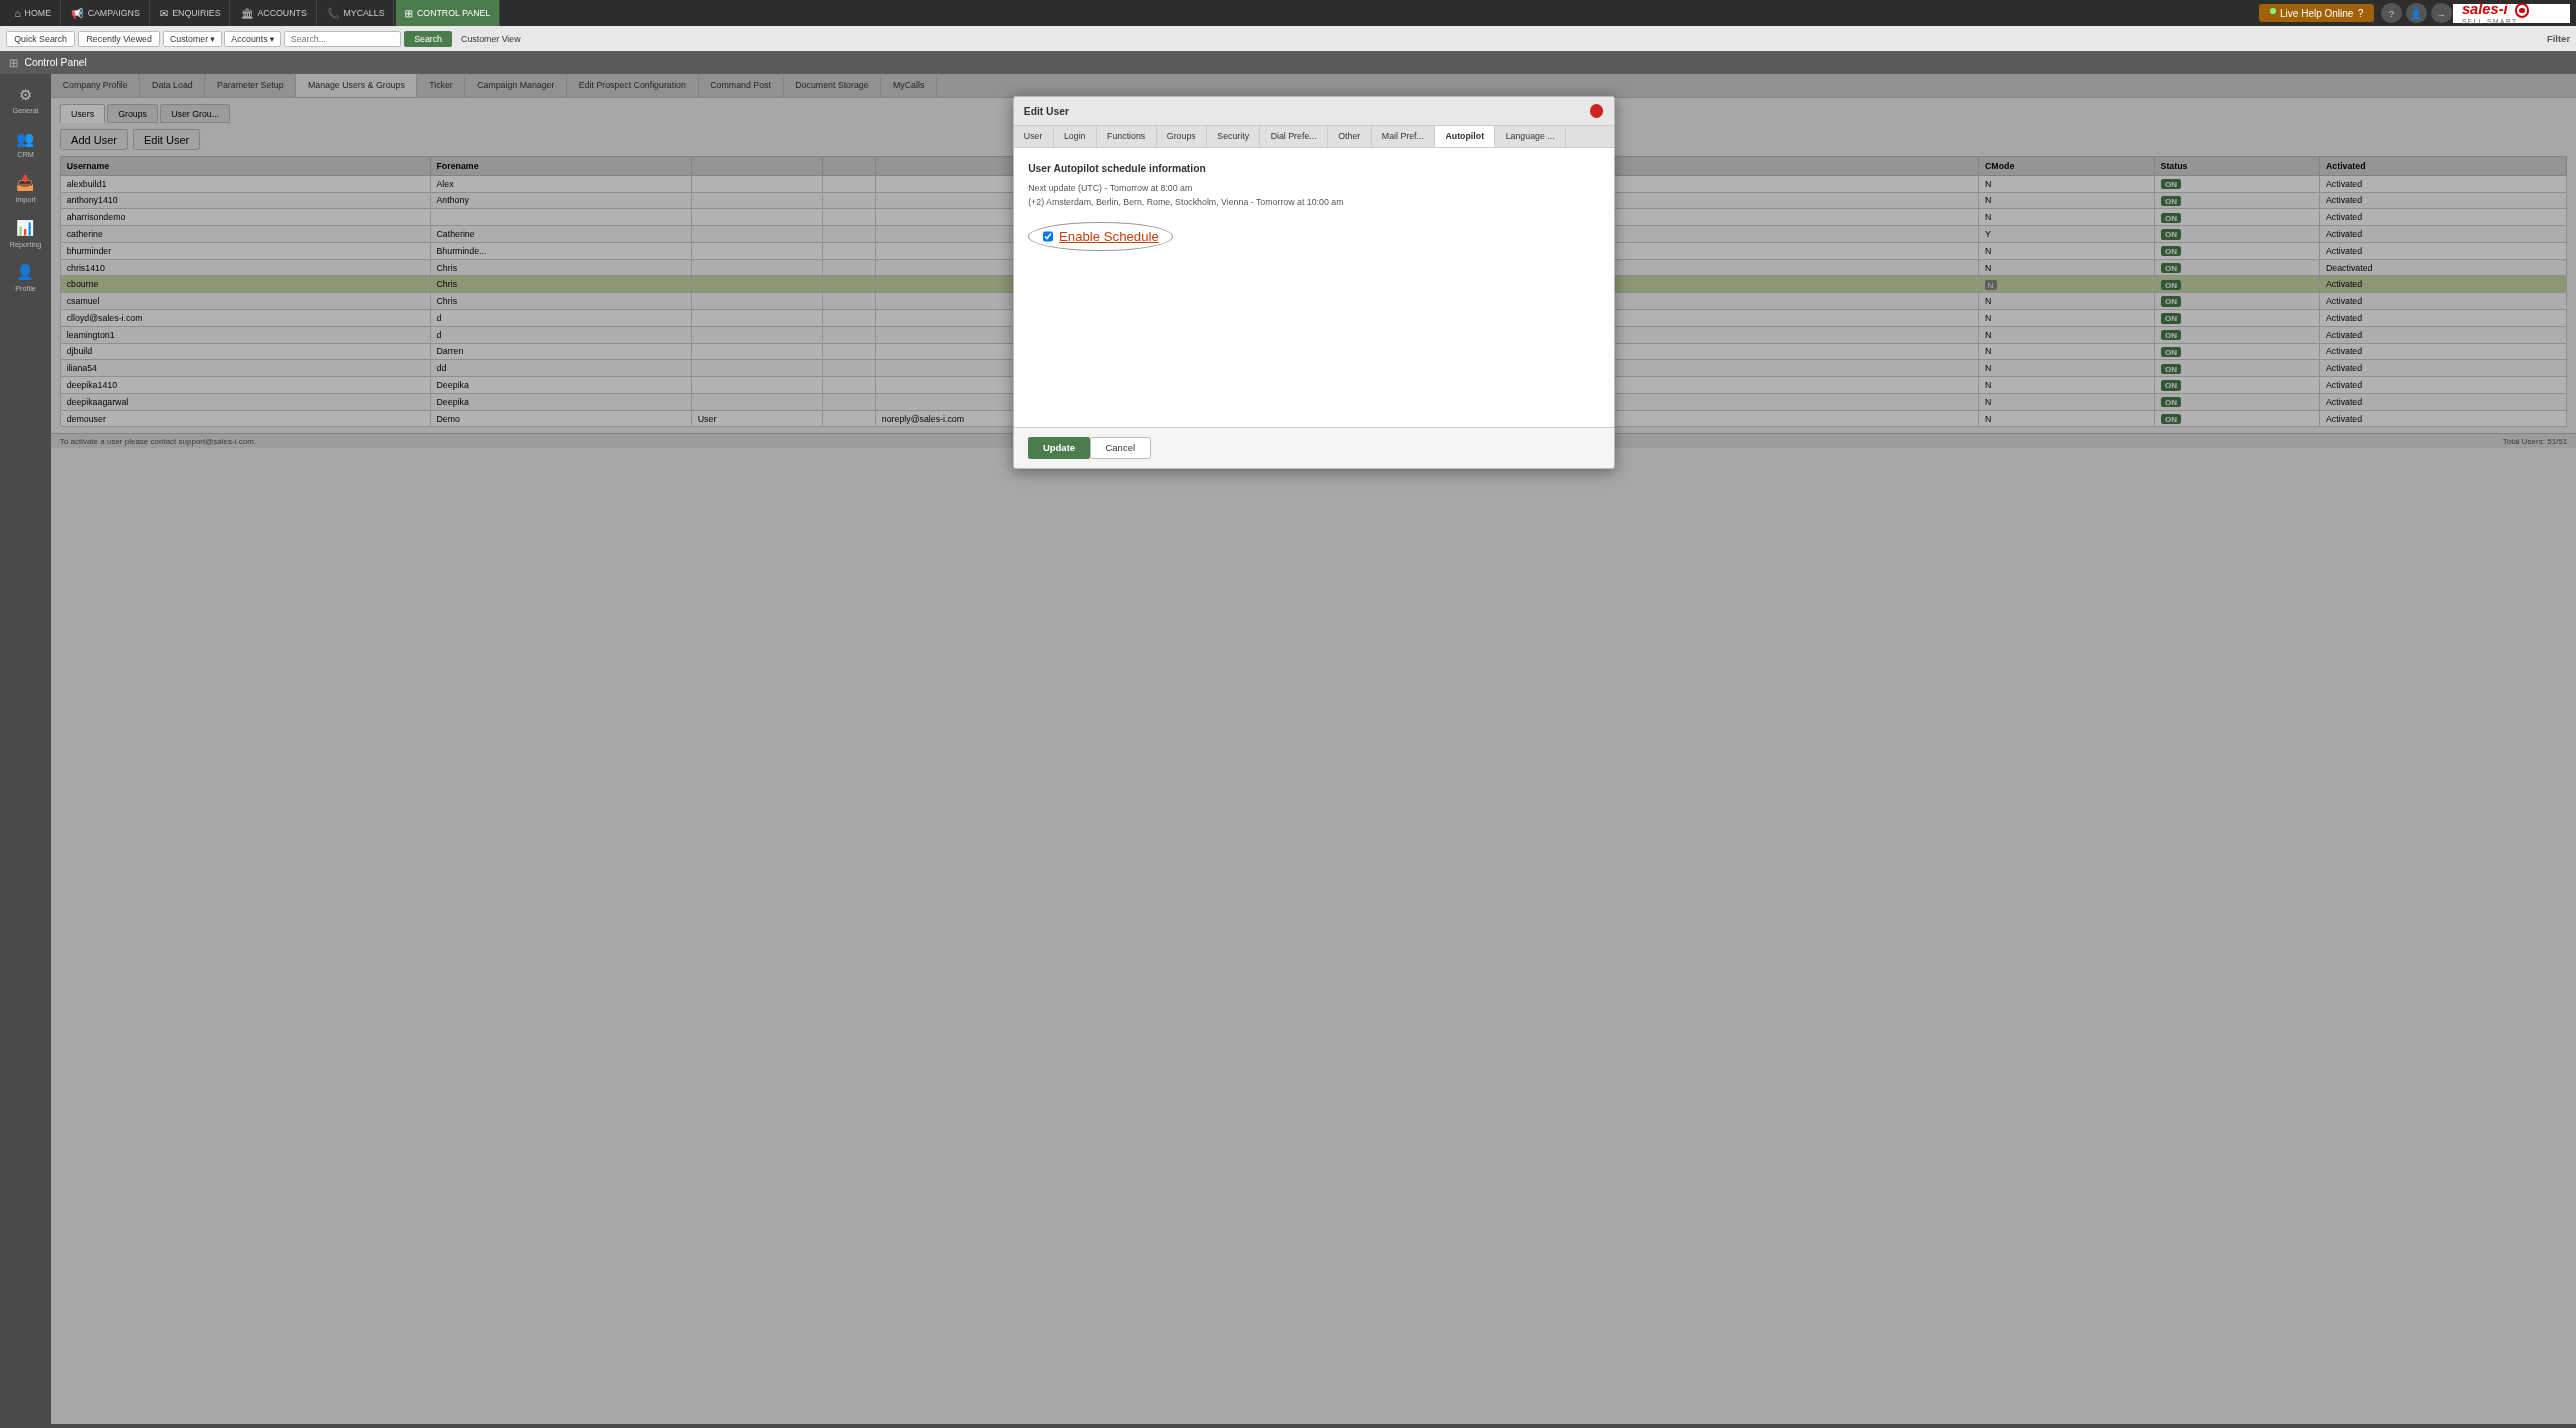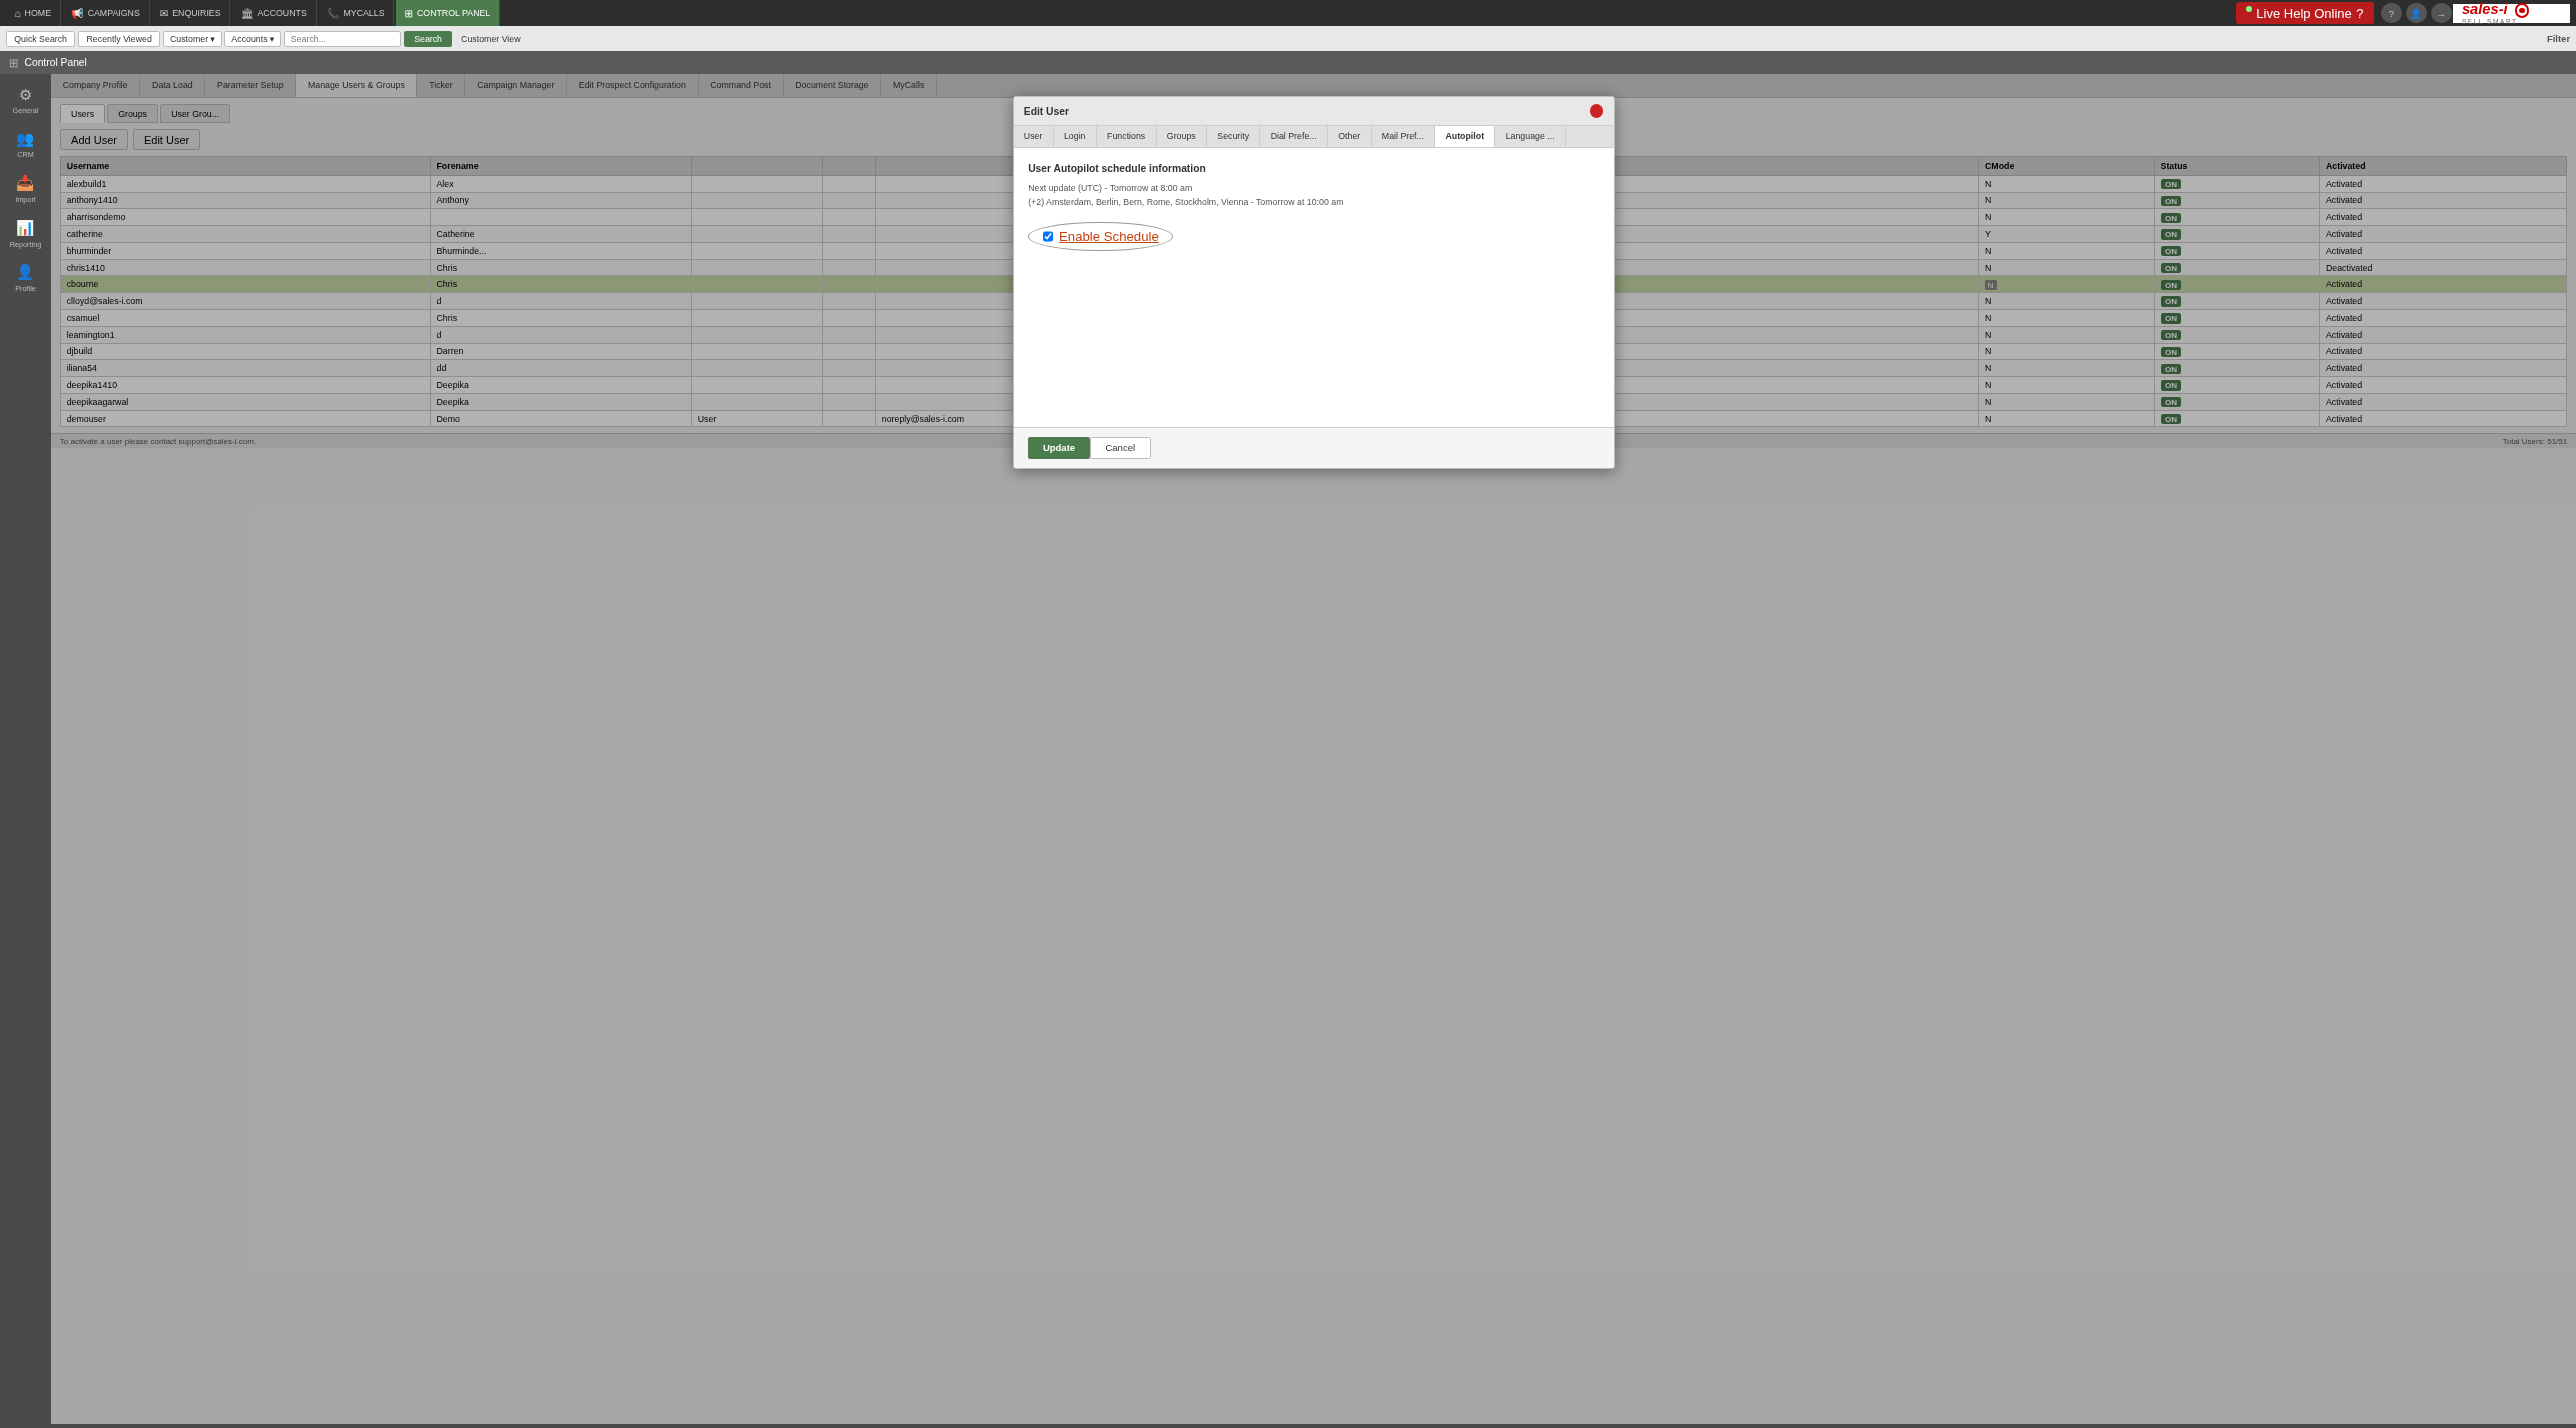--- a/index.html
+++ b/index.html
@@ -22,27 +22,27 @@
       padding: 2.9px 8.8px;
       cursor: pointer;
       font-size: 8.8px;
       height: 100%;
       border-right: 0.7px solid #444;
     }
     .nav-item.control-panel-active { background: #4a7c4e; color: #fff; }
     .nav-item .nav-icon { font-size: 10.3px; }
     .live-help-btn {
       margin-left: auto;
-      background: #b91c1c;
+      background: #a16207;
       color: #fff;
       border: none;
       padding: 3.7px 10.3px;
       border-radius: 2.9px;
       cursor: pointer;
-      font-size: 13px;
+      font-size: 10px;
       display: flex;
       align-items: flex-start;
       gap: 4.4px;
     }
     .live-help-btn .dot { width: 5.9px; height: 5.9px; background: #7fff7f; border-radius: 50%; display: inline-block; }
     .nav-right-icons {
       display: flex;
       align-items: center;
       gap: 4.4px;
       padding-left: 5.9px;
@@ -590,34 +590,34 @@
       <td></td>
       <td></td>
       <td></td>
       <td></td>
       <td></td>
       <td><span style="background:#888;color:#fff;padding:0.7px 2.9px;border-radius:1.5px;font-size:8px;">N</span></td>
       <td><span class="on-badge">ON</span></td>
       <td>Activated</td>
     </tr>
             <tr>
+      <td>csamuel</td>
+      <td>Chris</td>
+      <td></td>
+      <td></td>
+      <td></td>
+      <td></td>
+      <td></td>
+      <td>N</td>
+      <td><span class="on-badge">ON</span></td>
+      <td>Activated</td>
+    </tr>
+            <tr>
       <td>clloyd@sales-i.com</td>
       <td>d</td>
-      <td></td>
-      <td></td>
-      <td></td>
-      <td></td>
-      <td></td>
-      <td>N</td>
-      <td><span class="on-badge">ON</span></td>
-      <td>Activated</td>
-    </tr>
-            <tr>
-      <td>csamuel</td>
-      <td>Chris</td>
       <td></td>
       <td></td>
       <td></td>
       <td></td>
       <td></td>
       <td>N</td>
       <td><span class="on-badge">ON</span></td>
       <td>Activated</td>
     </tr>
             <tr>

